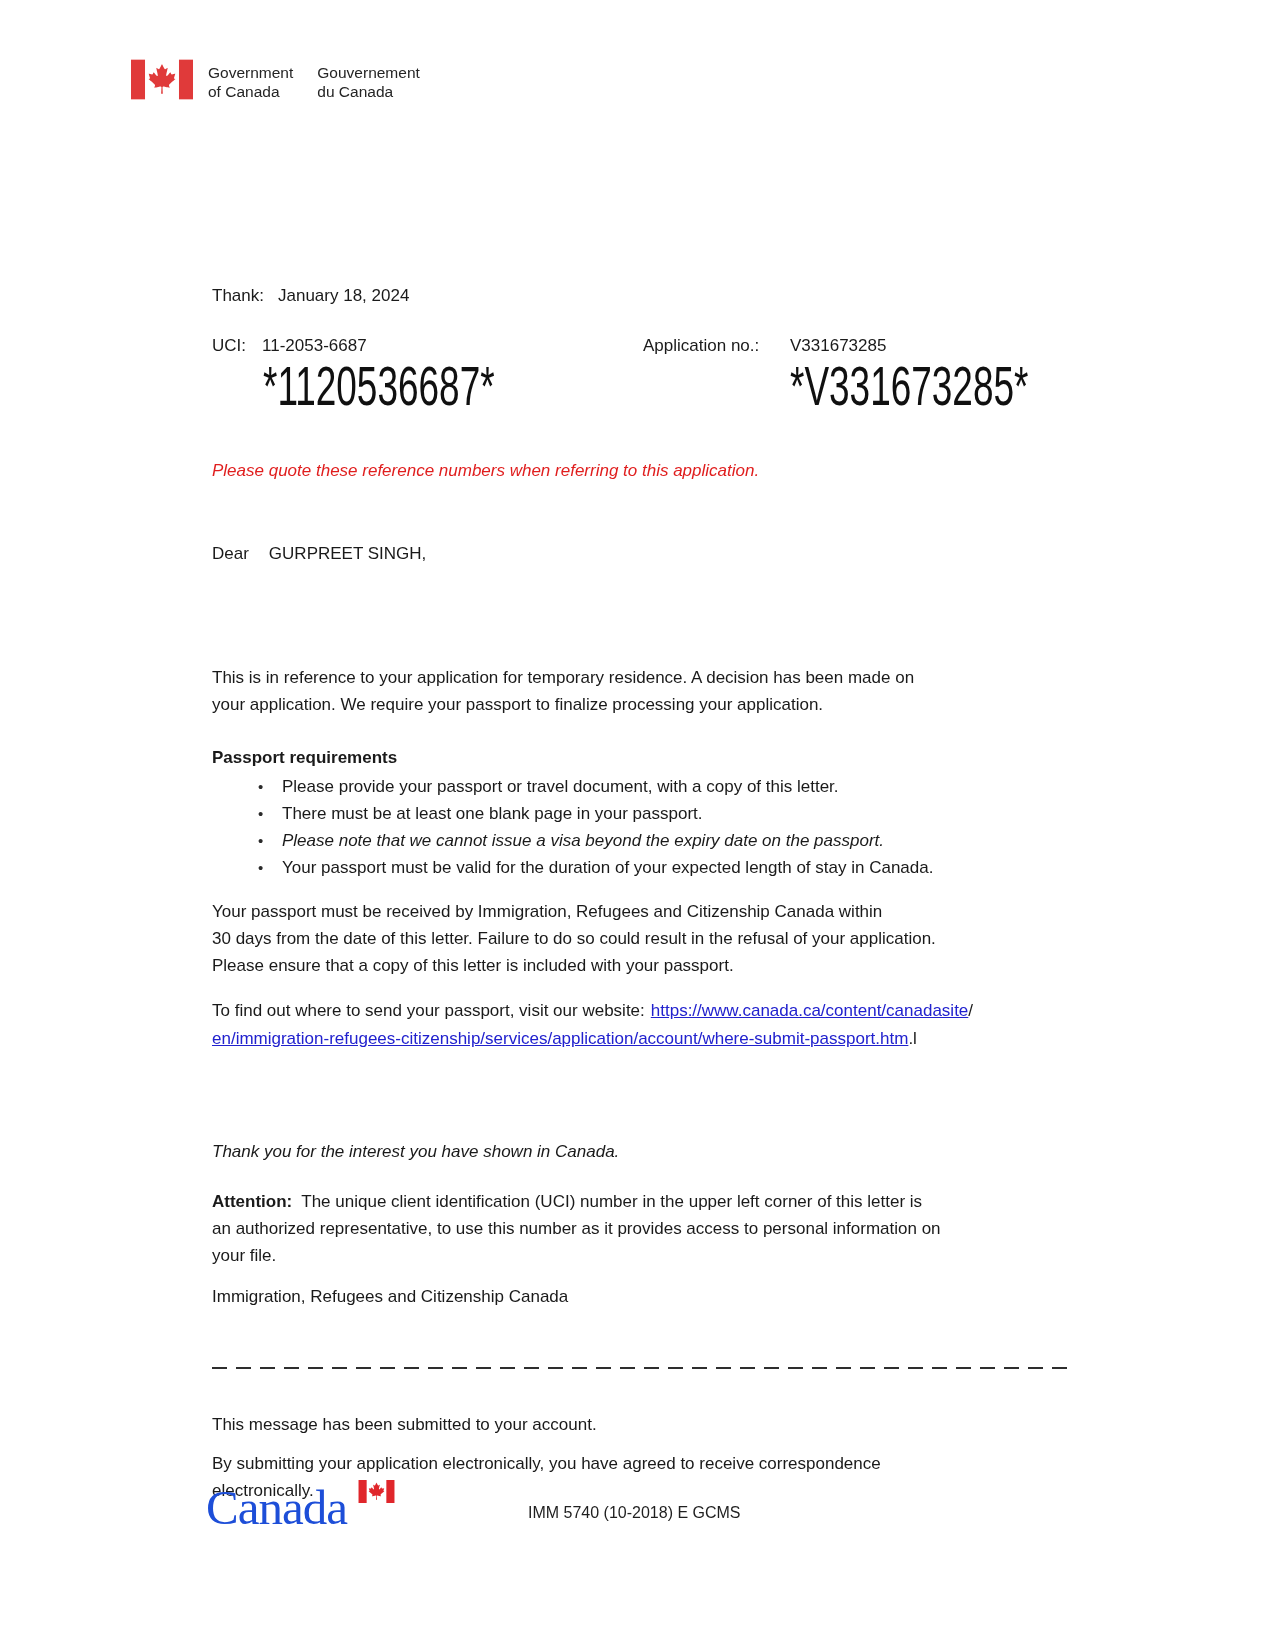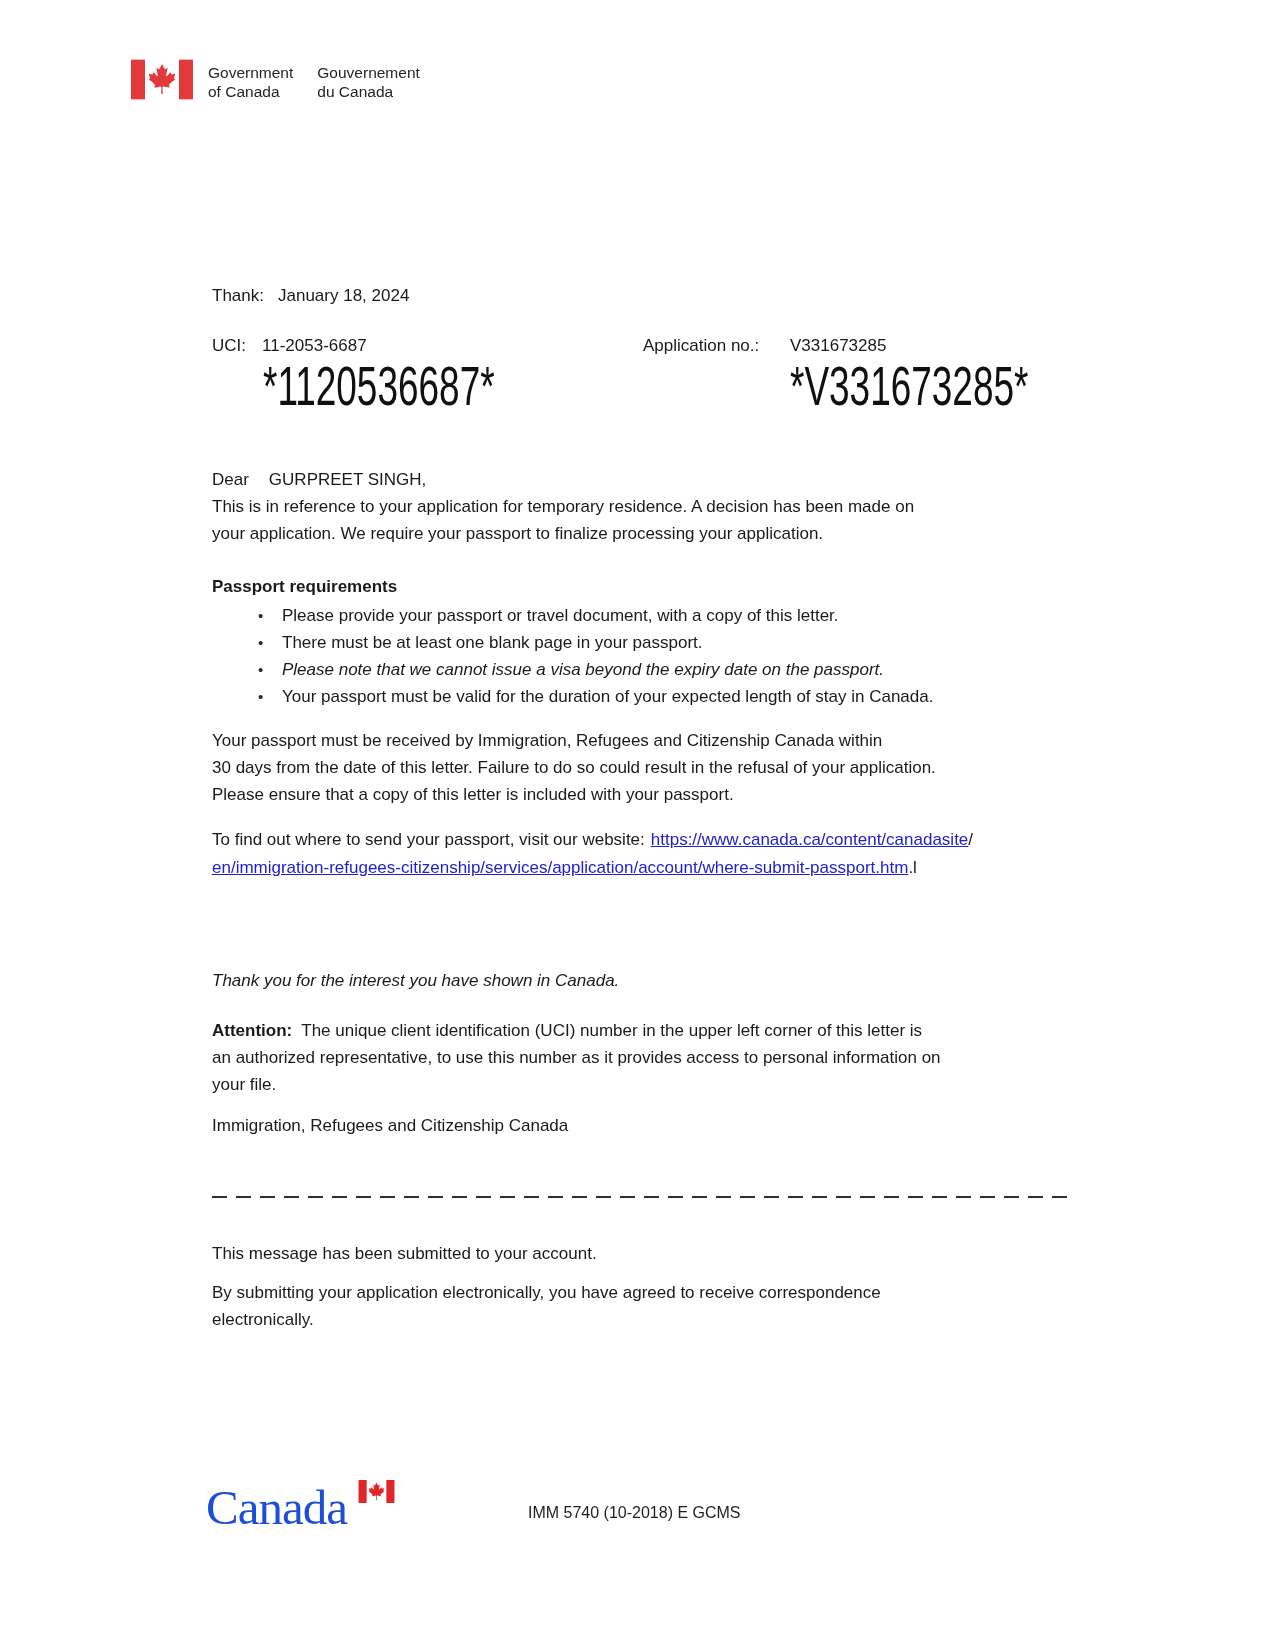--- a/index.html
+++ b/index.html
@@ -32,21 +32,21 @@
   .bc-app { left:578px; }
   .barcode {
     display:inline-block; font-size:56px; line-height:48px; color:#101010;
     transform:scaleX(0.66); transform-origin:left bottom; white-space:nowrap;
   }
 
   .red-note { margin-top:48px; line-height:26px; font-style:italic; color:#E01E1E; }
   .salutation { margin-top:56px; line-height:27px; }
   .salutation .name { margin-left:20px; }
 
-  .intro { }
+  .intro { margin-top:97px; }
   .req-heading { margin-top:26px; font-weight:bold; line-height:27px; }
   .bullets { margin-top:2px; }
   .bullet { padding-left:46px; }
   .bullet .dot { display:inline-block; width:24px; font-size:15px; color:#2a2a2a; }
   .italic { font-style:italic; }
 
   .deadline { margin-top:17px; }
   .website { margin-top:18px; }
   .website .line { line-height:28px; }
   .link { color:#2121CE; text-decoration:underline; cursor:pointer; }
@@ -109,20 +109,21 @@
       <span class="ref-label-uci">UCI:</span>
       <span class="ref-val-uci">11-2053-6687</span>
       <span class="ref-label-app">Application no.:</span>
       <span class="ref-val-app">V331673285</span>
     </div>
     <div class="barcode-row">
       <span class="bc bc-uci"><span class="barcode">*1120536687*</span></span>
       <span class="bc bc-app"><span class="barcode">*V331673285*</span></span>
     </div>
 
+    <div class="red-note line">Please quote these reference numbers when referring to this application.</div>
 
     <div class="salutation line">
       <span>Dear</span><span class="name">GURPREET SINGH,</span>
     </div>
 
     <div class="intro">
       <span class="line">This is in reference to your application for temporary residence. A decision has been made on</span>
       <span class="line">your application. We require your passport to finalize processing your application.</span>
     </div>
 

